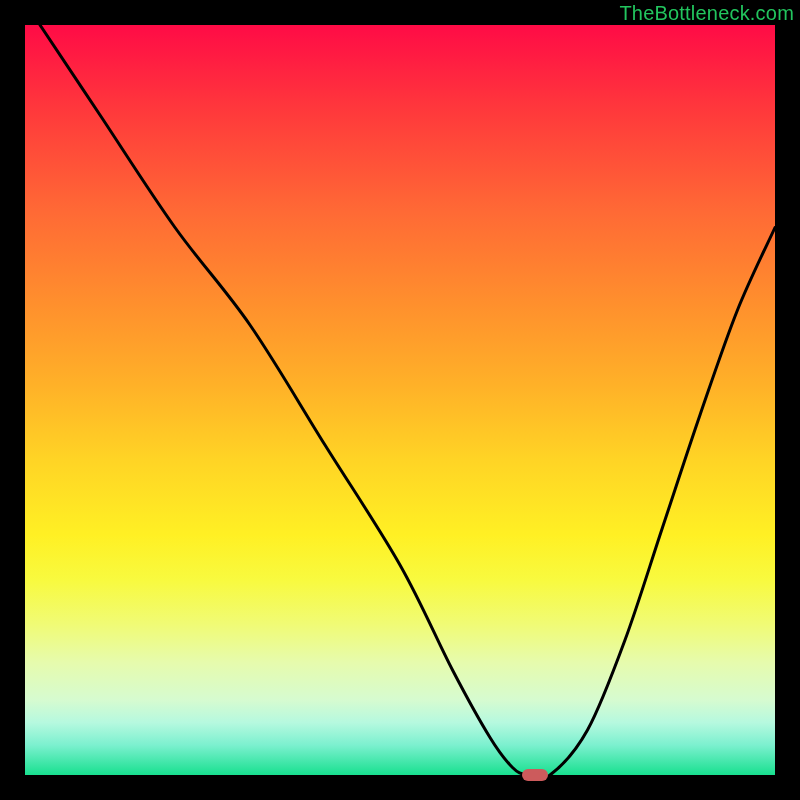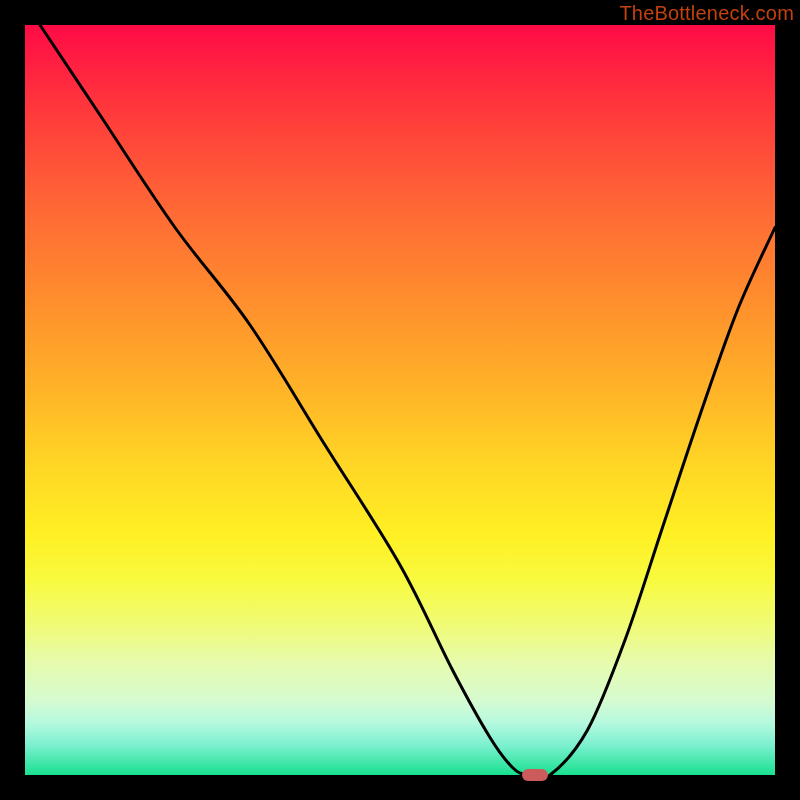--- a/index.html
+++ b/index.html
@@ -38,21 +38,21 @@
       #d6fbd0 90%,
       #b6f9df 93%,
       #7cf0cf 96%,
       #18e08f 100%
     );
   }
   .watermark {
     position: absolute;
     top: 2px;
     right: 6px;
-    color: #c2410c;
+    color: #22c55e;
     font-size: 20px;
     font-weight: 500;
     letter-spacing: 0.2px;
   }
   svg.curve {
     position: absolute;
     left: 0;
     top: 0;
     width: 750px;
     height: 750px;

